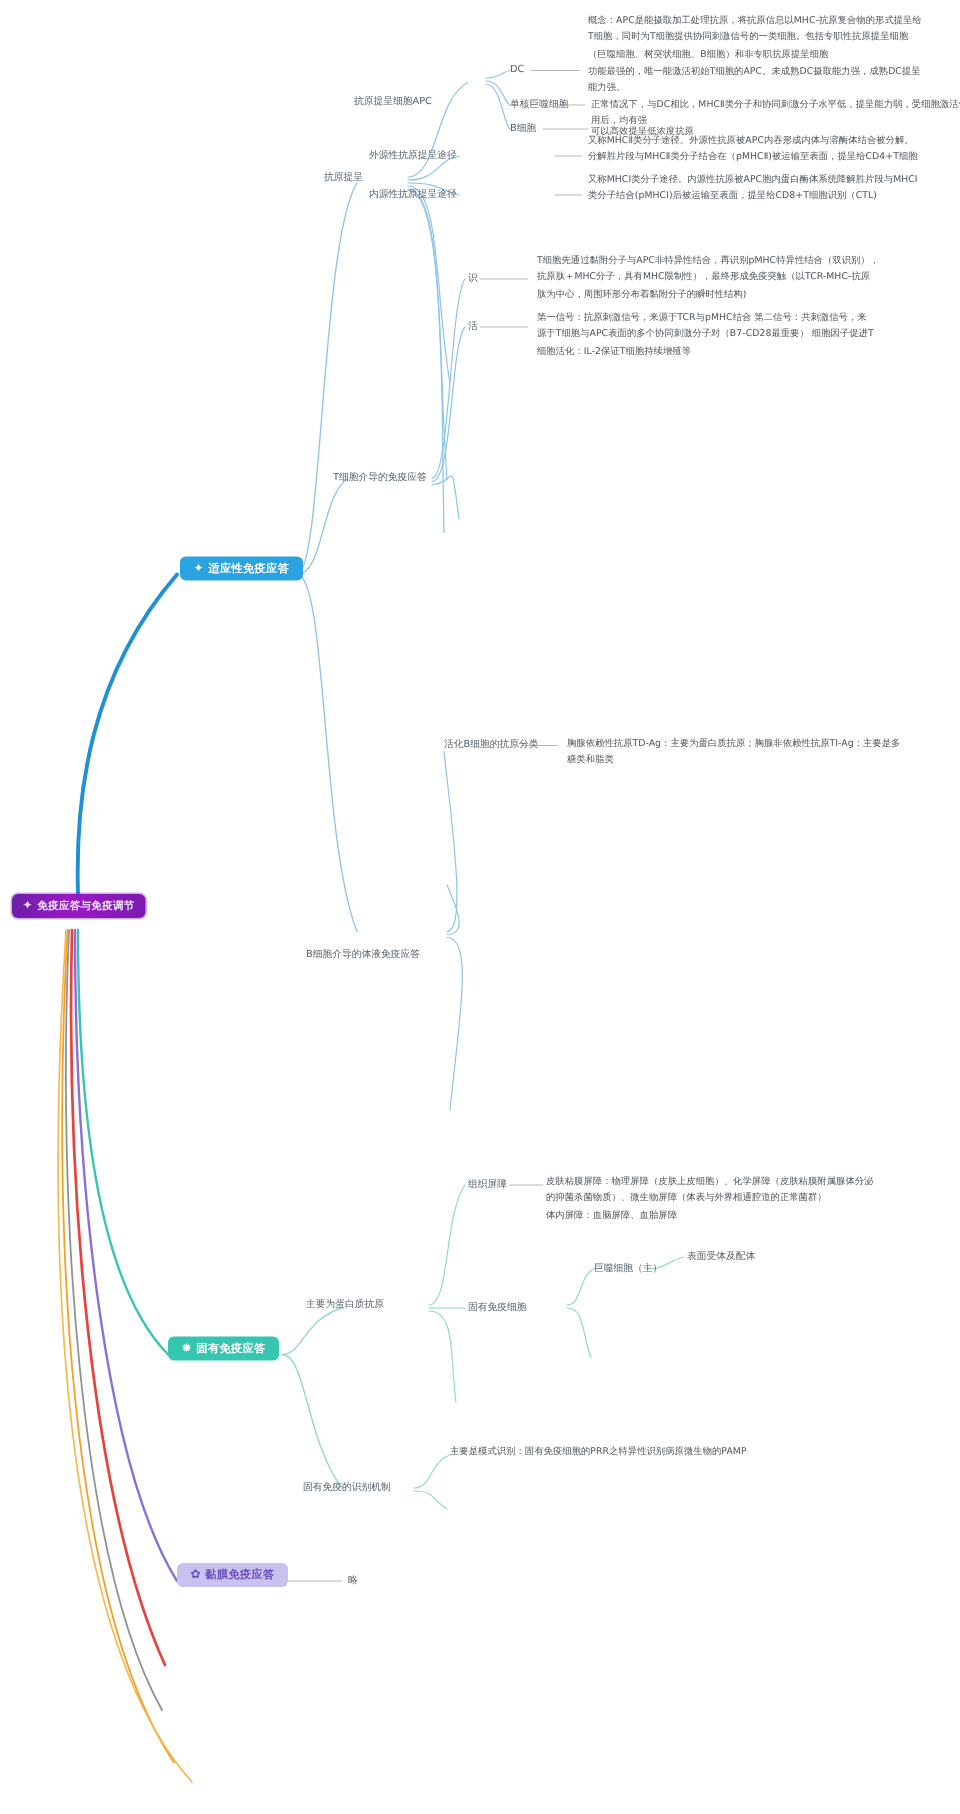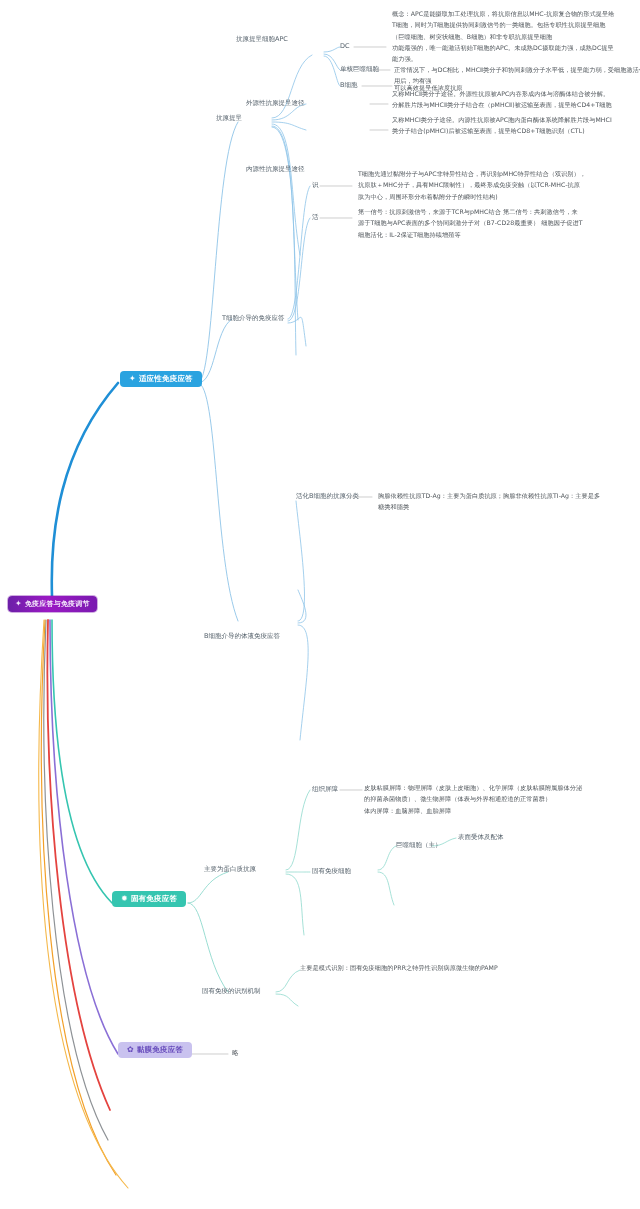--- a/index.html
+++ b/index.html
@@ -139,28 +139,28 @@
     <span>固有免疫应答</span>
   </div>
 
   <div class="chip" id="node-mucosal">
     <span class="glyph">✿</span>
     <span>黏膜免疫应答</span>
   </div>
 
   <div class="lbl blue" style="left:216px;top:115px;">抗原提呈</div>
 
-  <div class="lbl blue" style="left:236px;top:36px;">抗原提呈细胞APC</div>
+  <div class="lbl blue" style="left:236px;top:64px;">抗原提呈细胞APC</div>
 
   <div class="lbl blue" style="left:340px;top:43px;">DC</div>
   <div class="lbl blue" style="left:340px;top:66px;text-align:right;">单核巨噬细胞</div>
   <div class="lbl blue" style="left:340px;top:82px;text-align:center;">B细胞</div>
 
   <div class="lbl blue" style="left:246px;top:100px;">外源性抗原提呈途径</div>
-  <div class="lbl blue" style="left:246px;top:126px;margin-top:40px;">内源性抗原提呈途径</div>
+  <div class="lbl blue" style="left:246px;top:126px;">内源性抗原提呈途径</div>
 
   <div class="lbl blue" style="left:214px;top:315px;margin-left:8px;">T细胞介导的免疫应答</div>
   <div class="lbl blue" style="left:312px;top:182px;">识</div>
   <div class="lbl blue" style="left:312px;top:214px;">活</div>
 
   <div class="lbl blue" style="left:204px;top:617px;margin-top:16px;">B细胞介导的体液免疫应答</div>
   <div class="lbl blue" style="left:296px;top:493px;">活化B细胞的抗原分类</div>
 
   <div class="lbl green" style="left:204px;top:866px;">主要为蛋白质抗原</div>
   <div class="lbl green" style="left:312px;top:786px;">组织屏障</div>

